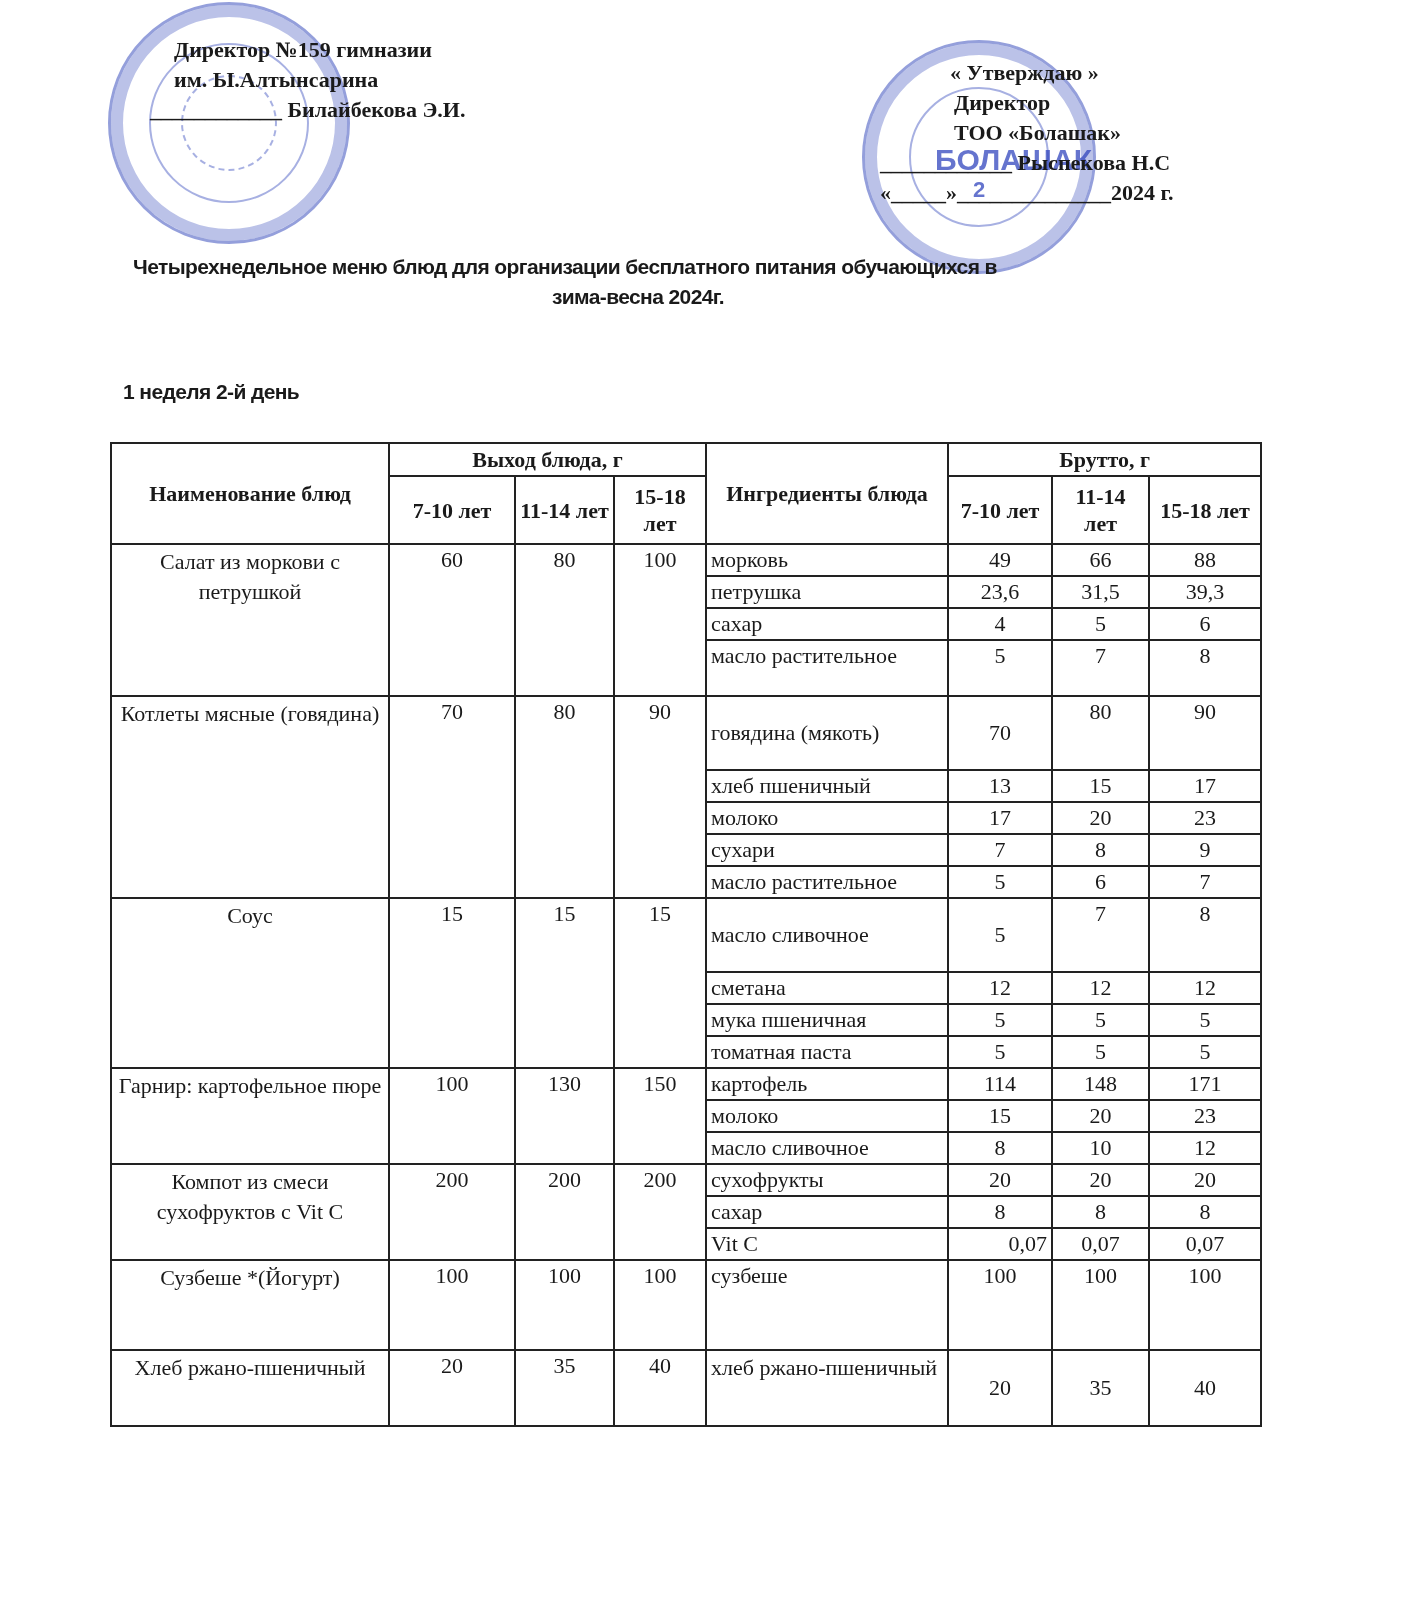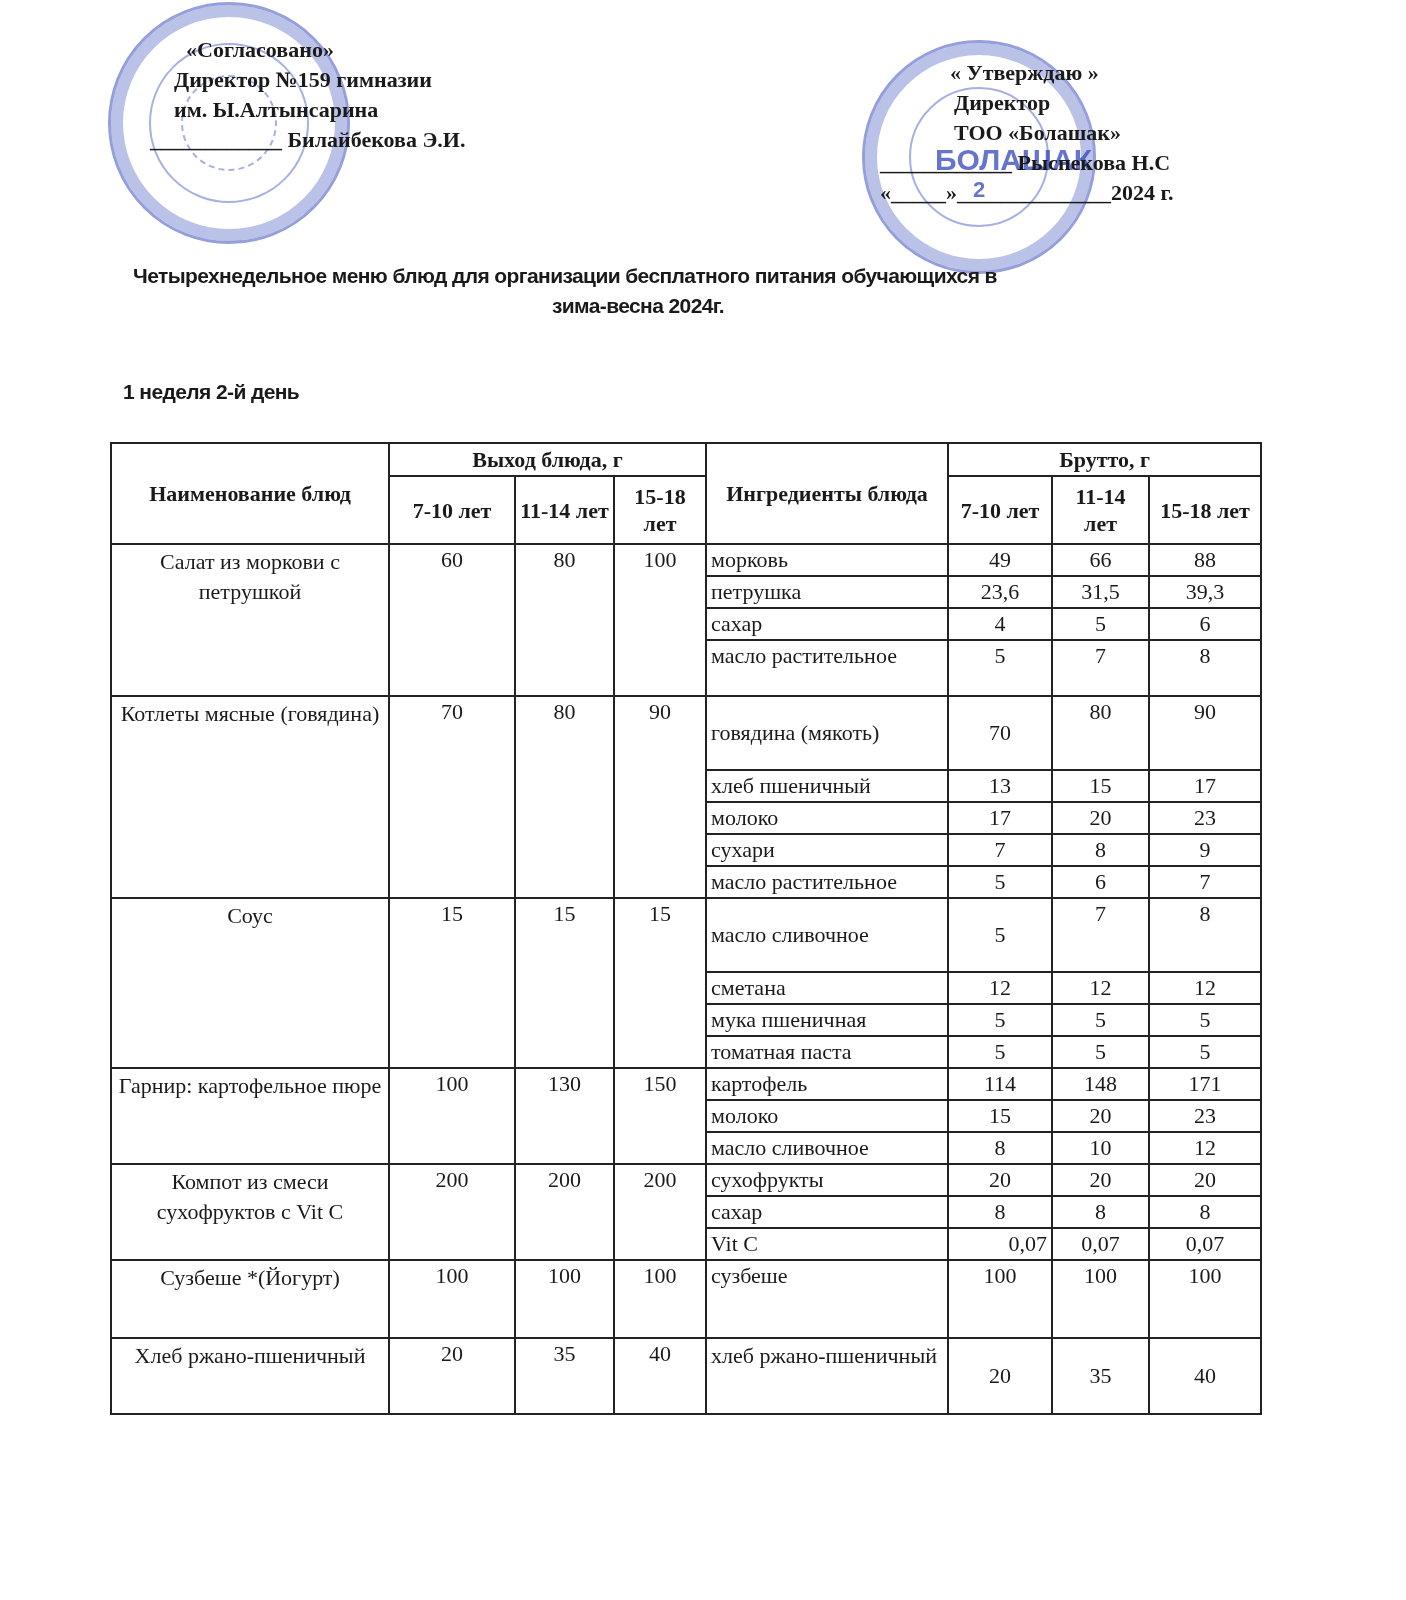--- a/index.html
+++ b/index.html
@@ -4,21 +4,21 @@
 <style>
   html, body { margin: 0; padding: 0; background: #ffffff; }
   body { width: 1406px; height: 1600px; position: relative; overflow: hidden;
          font-family: "Liberation Serif", "DejaVu Serif", serif; color: #1a1a1a; }
   .stamp { position: absolute; border-radius: 50%; border: 3px solid rgba(60,80,190,0.55);
            box-shadow: inset 0 0 0 10px rgba(255,255,255,0), inset 0 0 0 12px rgba(60,80,190,0.35); }
   .stamp .inner { position: absolute; border-radius: 50%; border: 2px solid rgba(60,80,190,0.45); }
   .stamp-text { position: absolute; color: rgba(50,70,190,0.75); font-family: "Liberation Sans", sans-serif;
                 font-weight: bold; }
   .block { position: absolute; font-weight: bold; font-size: 22px; line-height: 30px; }
-  .title { position: absolute; left: 133px; top: 261px; font-weight: bold; font-size: 21px; line-height: 30px;
+  .title { position: absolute; left: 133px; top: 252px; font-weight: bold; font-size: 21px; line-height: 30px;
            font-family: "Liberation Sans Narrow", "Liberation Sans", sans-serif; letter-spacing: -0.6px; }
   .title .center { display: block; text-align: center; width: 1010px; }
   .subtitle { position: absolute; left: 123px; top: 380px; font-weight: bold; font-size: 21px;
               font-family: "Liberation Sans", sans-serif; letter-spacing: -0.6px; }
   table.menu { position: absolute; left: 110px; top: 442px; width: 1150px; border-collapse: collapse;
                table-layout: fixed; font-size: 22px; }
   table.menu td, table.menu th { border: 2px solid #222; padding: 2px 4px; vertical-align: top; }
   table.menu th { font-weight: bold; text-align: center; vertical-align: middle; line-height: 27px; }
   table.menu td.num { text-align: center; }
   table.menu td.ing { text-align: left; }
@@ -33,21 +33,20 @@
   <div class="inner" style="left:70px; top:70px; width:92px; height:92px; border-style:dashed;"></div>
 </div>
 
 <div class="stamp" style="left:862px; top:40px; width:228px; height:228px;">
   <div class="inner" style="left:44px; top:44px; width:136px; height:136px;"></div>
   <span class="stamp-text" style="left:70px; top:100px; font-size:30px;">БОЛАШАК</span>
   <span class="stamp-text" style="left:108px; top:134px; font-size:22px;">2</span>
 </div>
 
 <div class="block" style="left:150px; top:35px;">
-  <div style="padding-left:36px;">«Согласовано»</div>
   <div style="padding-left:24px;">Директор №159 гимназии</div>
   <div style="padding-left:24px;">им. Ы.Алтынсарина</div>
   <div>____________ Билайбекова Э.И.</div>
 </div>
 
 <div class="block" style="left:950px; top:58px;">
   <div style="padding-left:0px;">« Утверждаю »</div>
   <div style="padding-left:4px;">Директор</div>
   <div style="padding-left:4px;">ТОО  «Болашак»</div>
   <div style="margin-left:-70px;">____________ Рыспекова Н.С</div>
@@ -222,21 +221,21 @@
       <td class="num">8</td>
       <td class="num">8</td>
     </tr>
     <tr>
       <td class="ing">Vit C</td>
       <td class="num" style="text-align:right;">0,07</td>
       <td class="num">0,07</td>
       <td class="num">0,07</td>
     </tr>
 
-    <tr style="height:78px;">
+    <tr style="height:90px;">
       <td class="dish">Сузбеше *(Йогурт)</td>
       <td class="num">100</td>
       <td class="num">100</td>
       <td class="num">100</td>
       <td class="ing">сузбеше</td>
       <td class="num">100</td>
       <td class="num">100</td>
       <td class="num">100</td>
     </tr>
 

